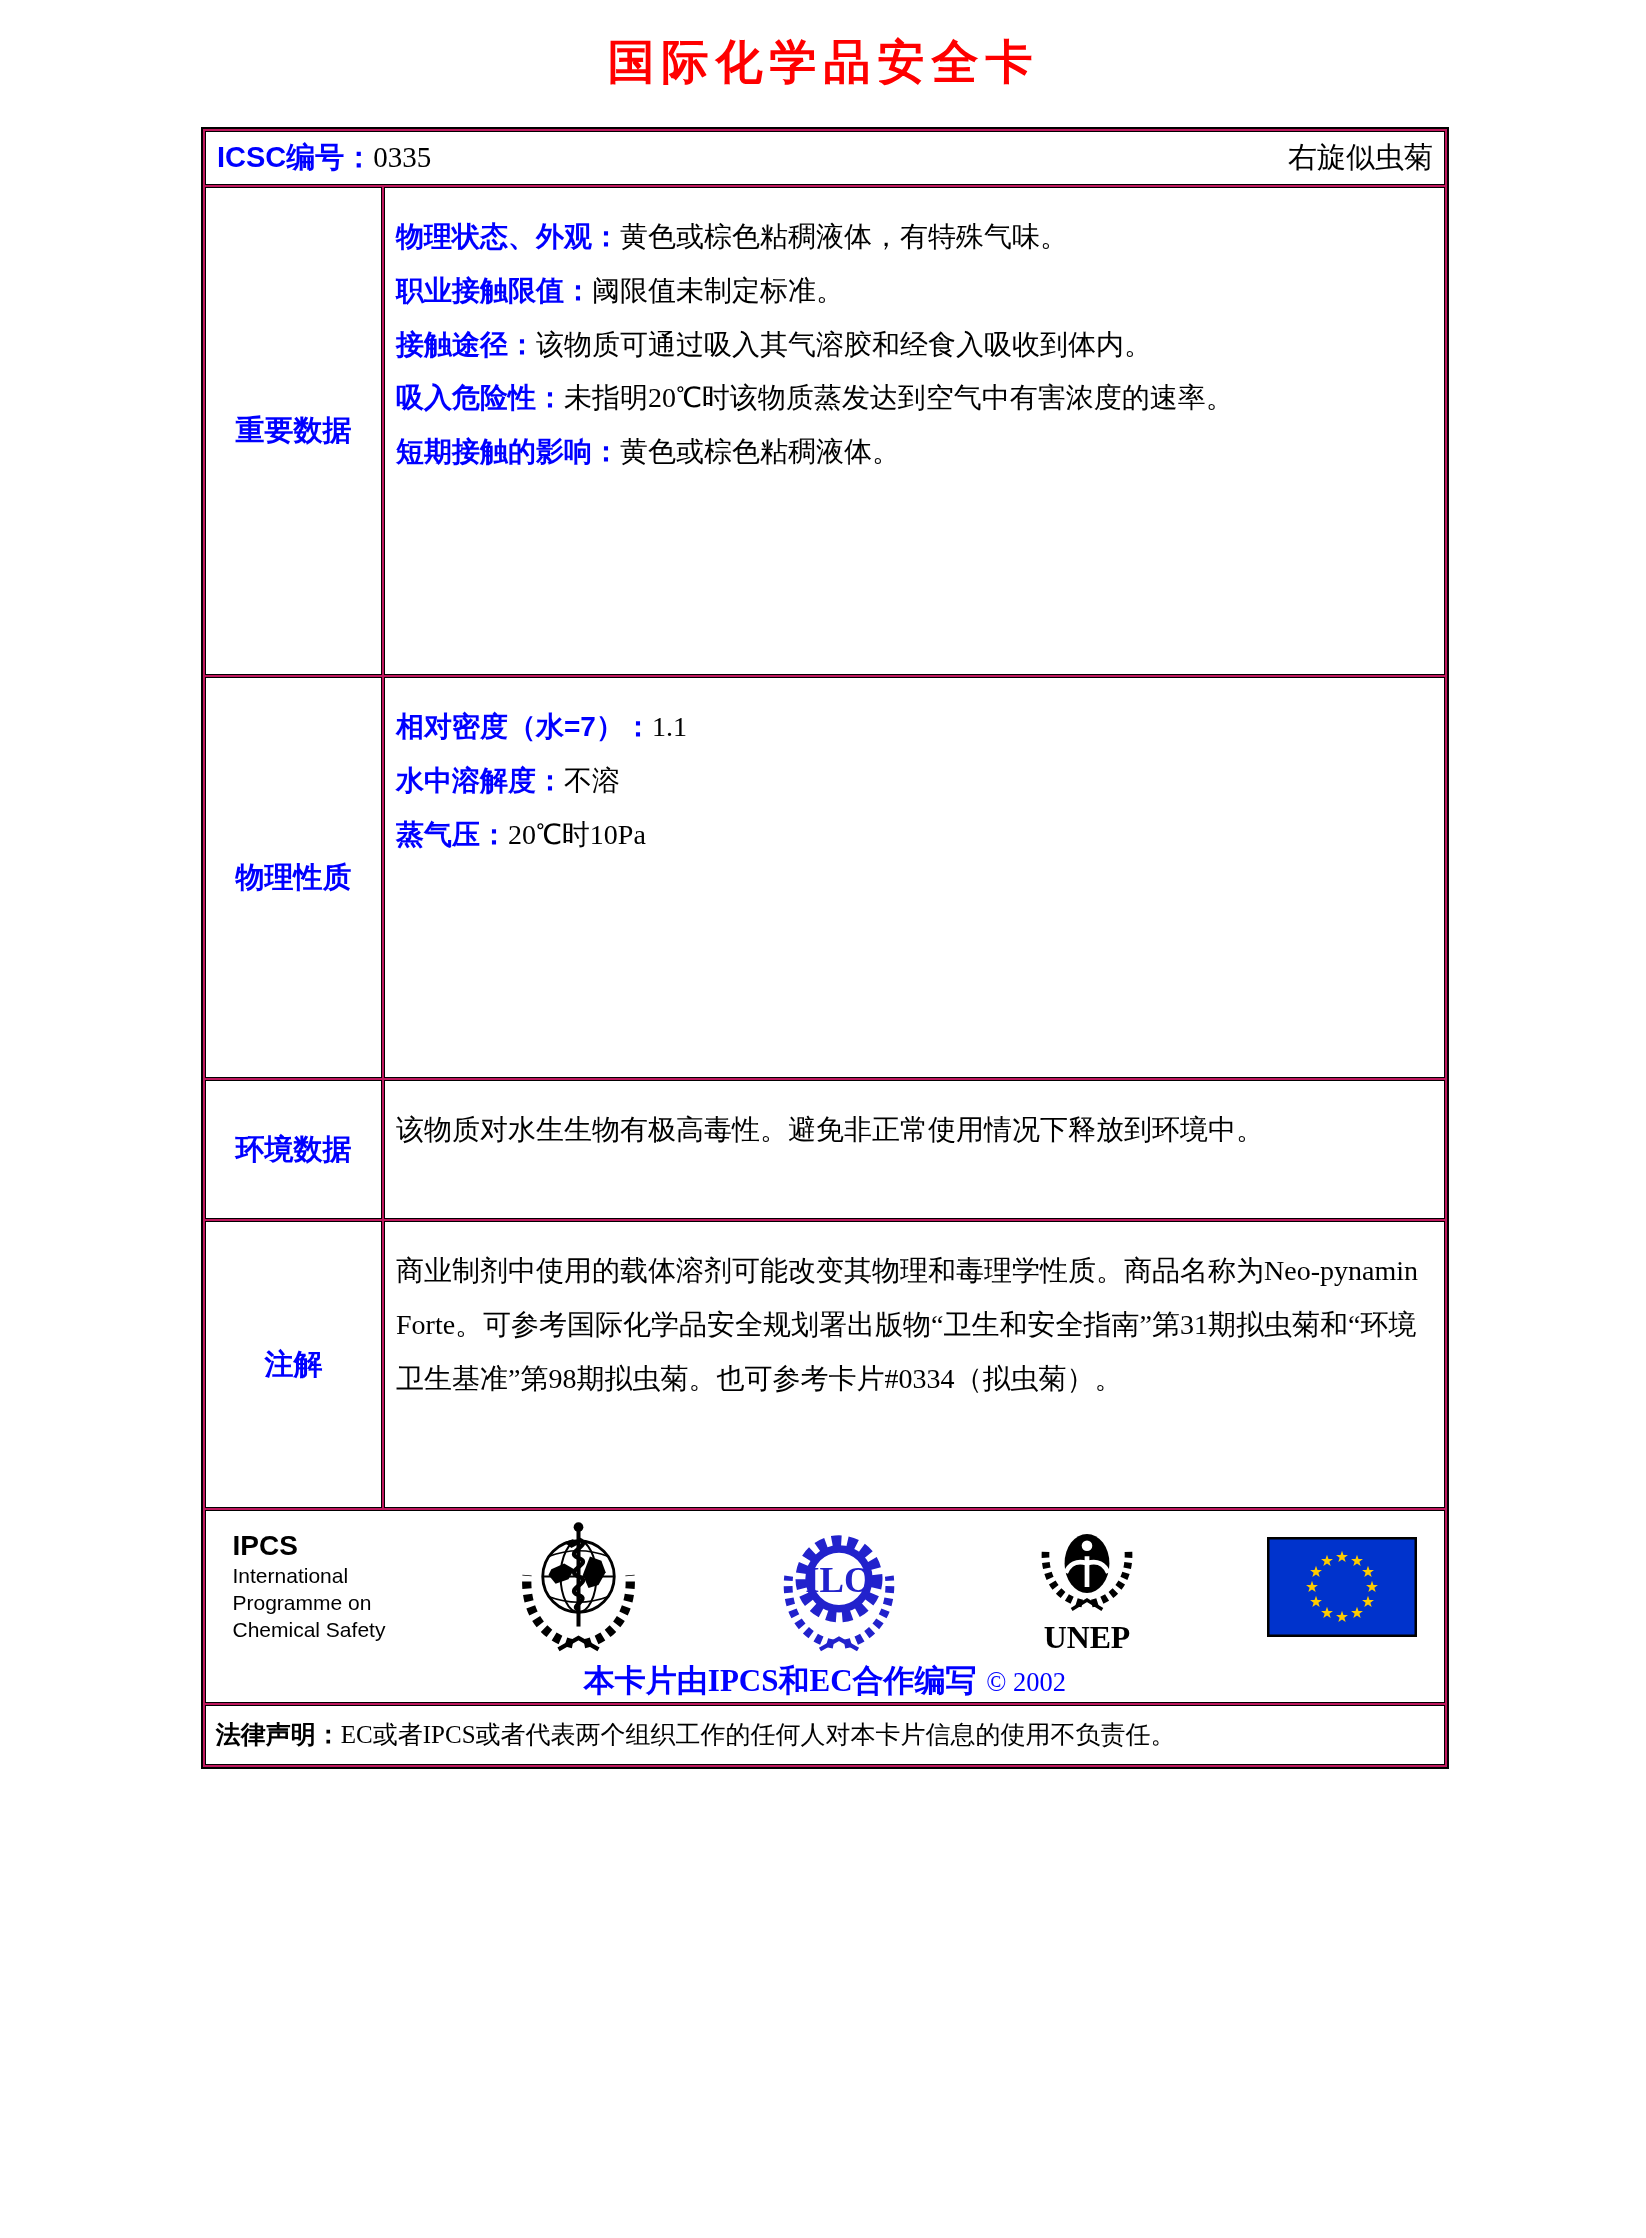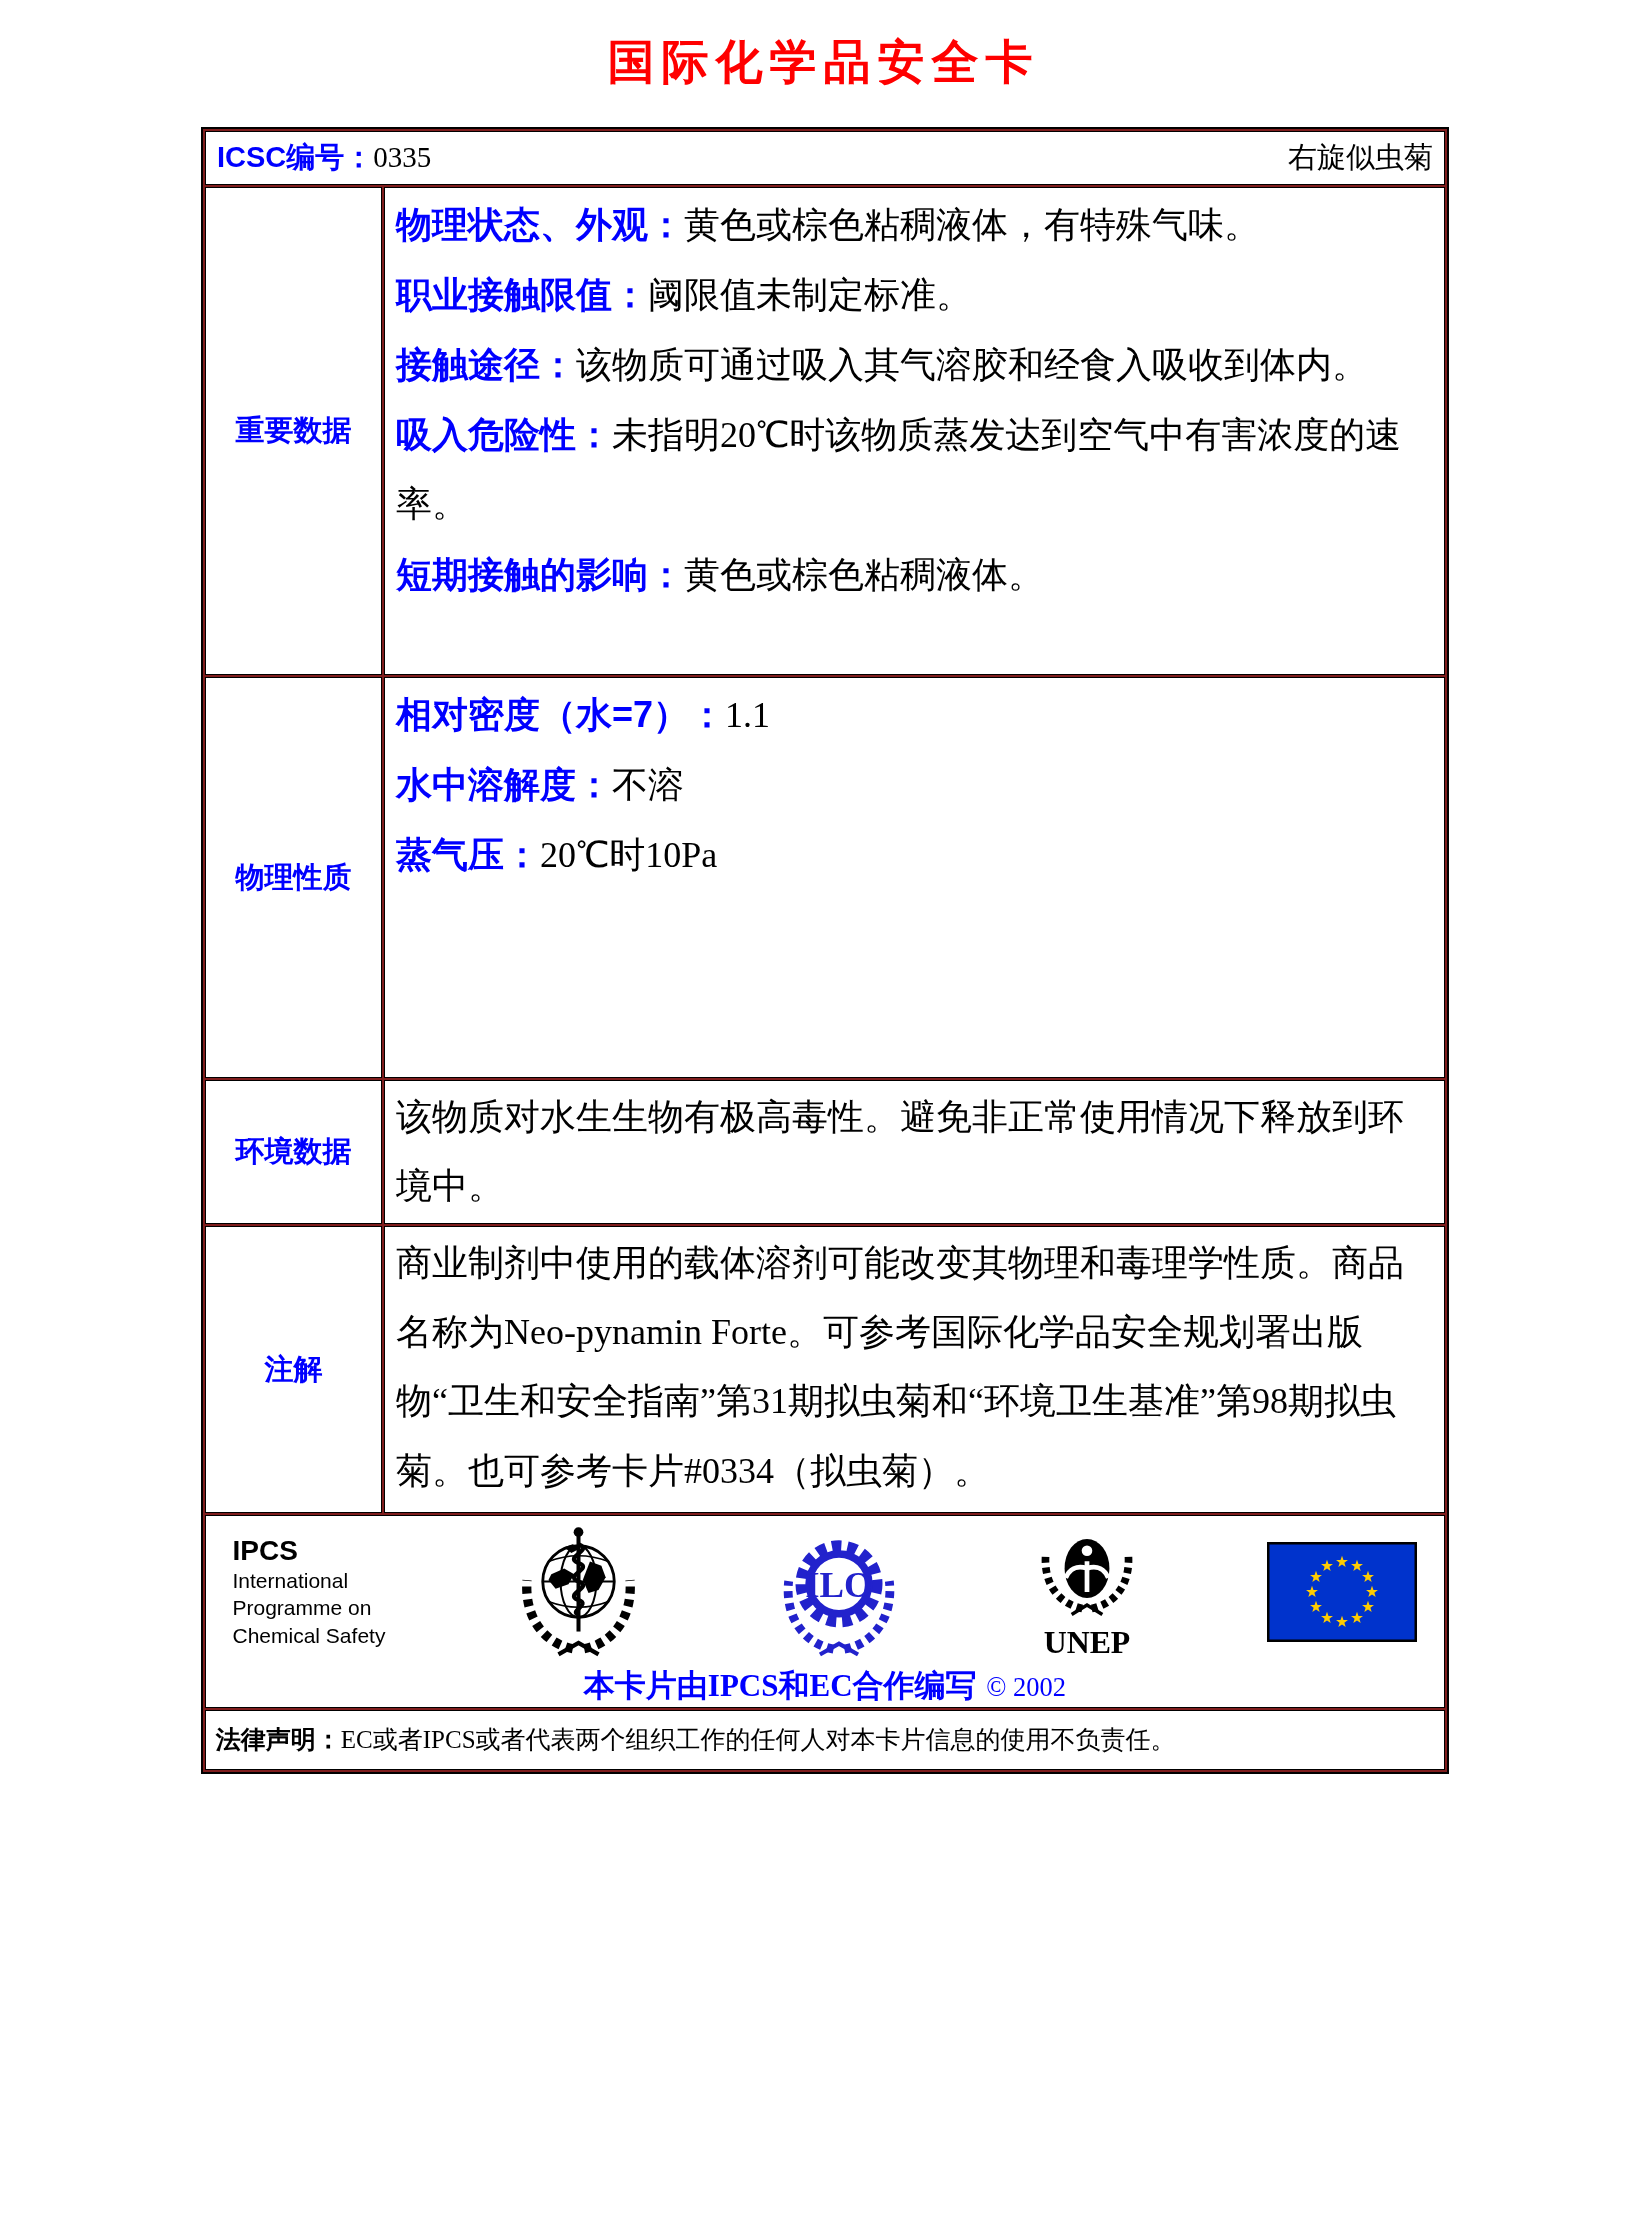--- a/index.html
+++ b/index.html
@@ -2,27 +2,27 @@
 <html style="font-size:11px"><head>
 <meta charset="utf-8">
 <style>
   html,body{margin:0;padding:0;background:#ffffff;}
   .page{position:relative;width:1647px;height:2239px;background:#ffffff;overflow:hidden;}
   .title{position:absolute;top:31px;left:0;width:100%;margin:0;text-align:center;
          font-family:"Liberation Serif",serif;font-weight:bold;font-size:47px;
          letter-spacing:7px;color:#FF0000;}
   table.card{position:absolute;left:201px;top:127px;width:1248px;
              border:2.8px solid #000;border-collapse:separate;border-spacing:2.1px;
-             background:#7f1d1d;table-layout:fixed;}
+             background:#be185d;table-layout:fixed;}
   td{border:1.4px solid #000;background:#ffffff;box-sizing:border-box;}
   td.hdr{height:54px;padding:0 11px;vertical-align:middle;}
   .hdr-flex{display:flex;justify-content:space-between;align-items:center;}
   td.lbl{text-align:center;vertical-align:middle;color:#0000FF;
          font-family:"Liberation Sans",sans-serif;font-weight:bold;font-size:29px;}
-  td.cnt{vertical-align:top;padding:2px 11px;font-size:36px;line-height:1.92;}
+  td.cnt{vertical-align:top;padding:22px 11px;font-size:28px;line-height:1.92;}
   .item{margin:0;}
   .term{color:#0000FF;font-weight:bold;font-family:"Liberation Sans",sans-serif;}
   .desc{color:#000000;font-family:"Liberation Serif",serif;}
   .val{color:#000000;font-family:"Liberation Serif",serif;font-size:29px;}
   .chem{color:#000000;font-family:"Liberation Serif",serif;font-size:29px;}
   .hdr-left .term{font-size:29px;}
   td.logos{vertical-align:top;padding:4.2px 7px 0 7px;}
   .logo-strip{display:flex;justify-content:space-between;align-items:center;
               padding:0 19.5px;height:143px;}
   .ipcs-block{font-family:"Liberation Sans",sans-serif;color:#000;}

